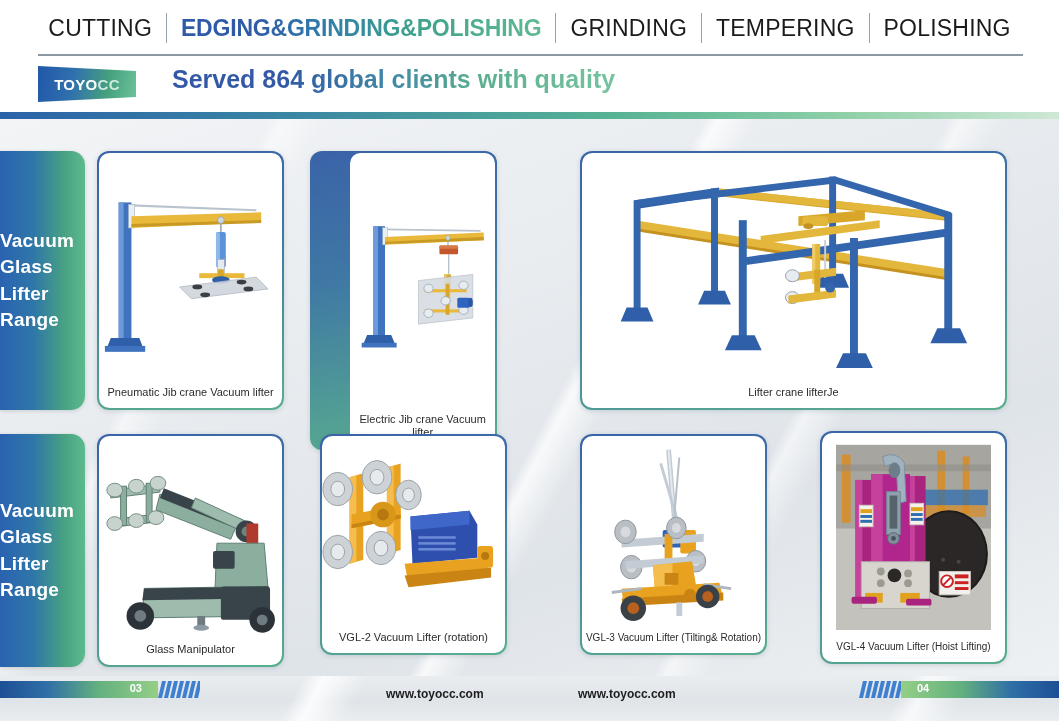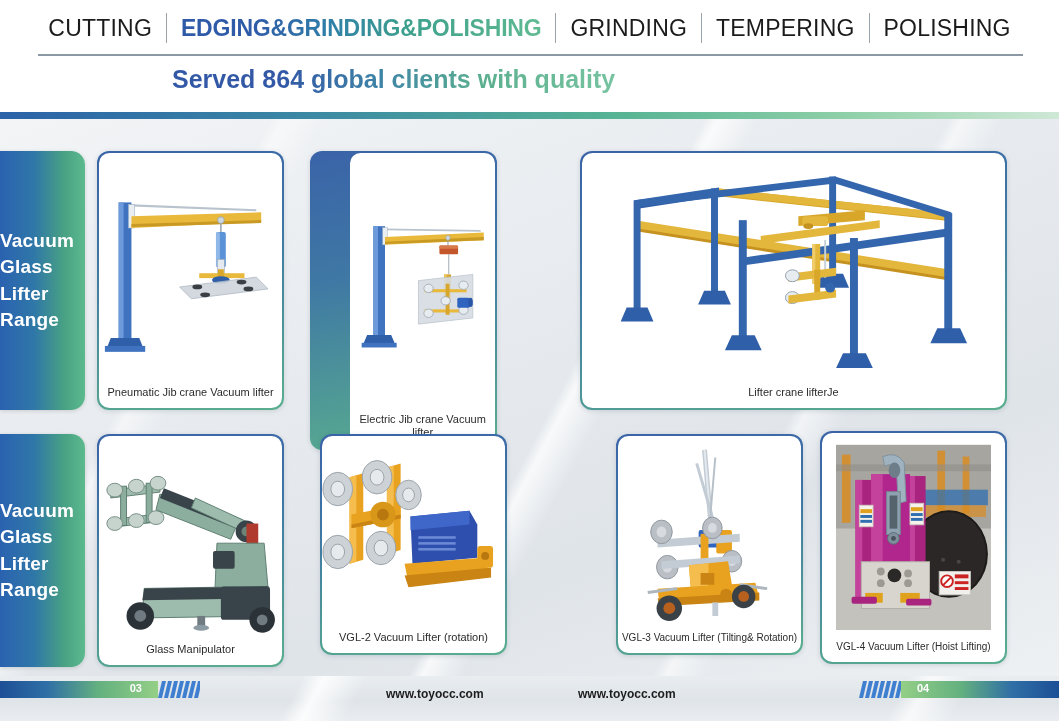--- a/index.html
+++ b/index.html
@@ -101,21 +101,21 @@
     padding:6px 4px 9px; line-height:1.2;
   }
   .card-cap.small { font-size:10px; }
 
   
   #card-pneumatic { left:97px;  top:151px; width:187px; height:259px; }
   #card-electric  { left:310px; top:151px; width:187px; height:299px;padding-left:40px; }
   #card-gantry    { left:580px; top:151px; width:427px; height:259px; }
   #card-manip     { left:97px;  top:434px; width:187px; height:233px; }
   #card-vgl2      { left:320px; top:434px; width:187px; height:221px; }
-  #card-vgl3      { left:580px; top:434px; width:187px; height:221px;margin-left:36px; }
+  #card-vgl3      { left:580px; top:434px; width:187px; height:221px; }
   #card-vgl4      { left:820px; top:431px; width:187px; height:233px; }
 
   
   .art-svg { width:100%; height:100%; display:block; }
 
   
   .footer {
     position:absolute; left:0; top:676px; width:1059px; height:45px;
     background:
       linear-gradient(118deg, rgba(255,255,255,0) 28%, rgba(255,255,255,.85) 30%, rgba(255,255,255,0) 34%),
@@ -159,20 +159,23 @@
     <span class="nav-sep"></span>
     <span class="nav-item">GRINDING</span>
     <span class="nav-sep"></span>
     <span class="nav-item">TEMPERING</span>
     <span class="nav-sep"></span>
     <span class="nav-item">POLISHING</span>
   </div>
   <div class="nav-rule"></div>
 
   <div class="brandrow">
+    <div class="logo">
+      <span class="logo-text"><span class="t1">TOYO</span><span class="t2">CC</span></span>
+    </div>
     <div class="brand-title">Served 864 global clients with quality</div>
   </div>
 
   <div class="headbar"></div>
 
   <div class="stage"></div>
 
   <div class="sidetab" id="sidetab-top">
     <div class="sidetab-label" style="white-space:pre-line">Vacuum
 Glass

